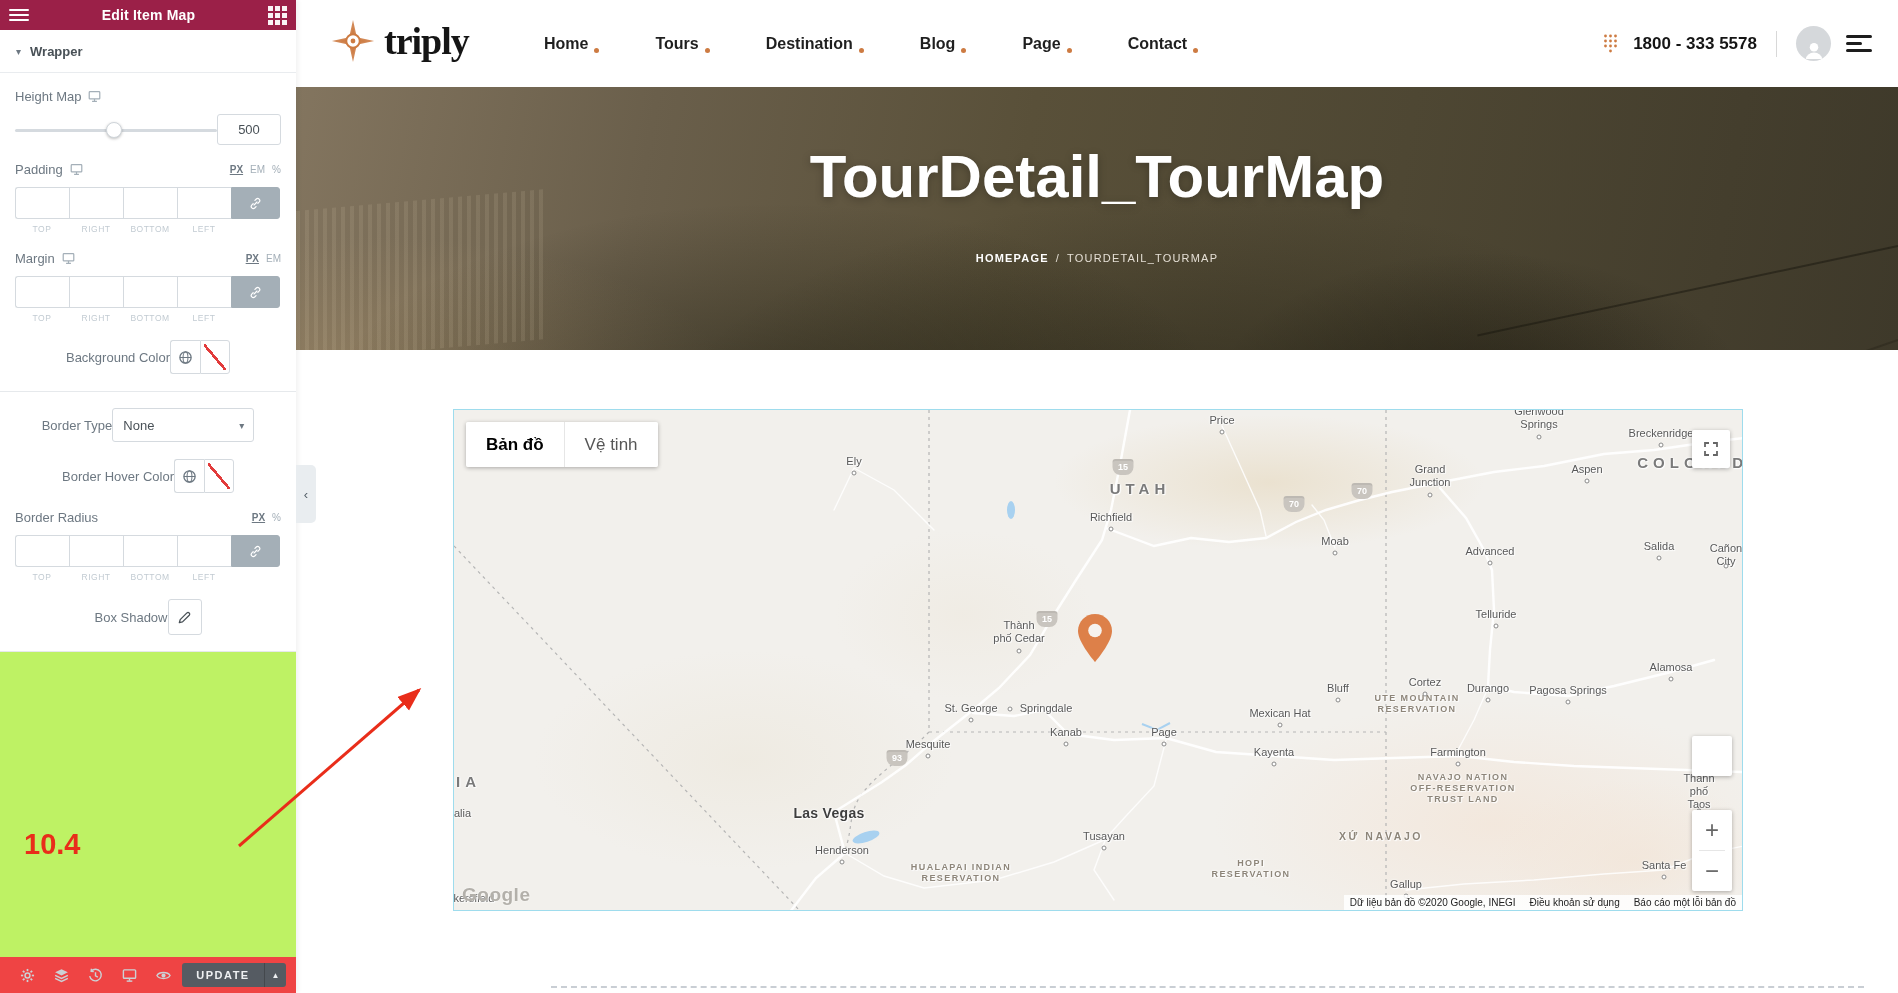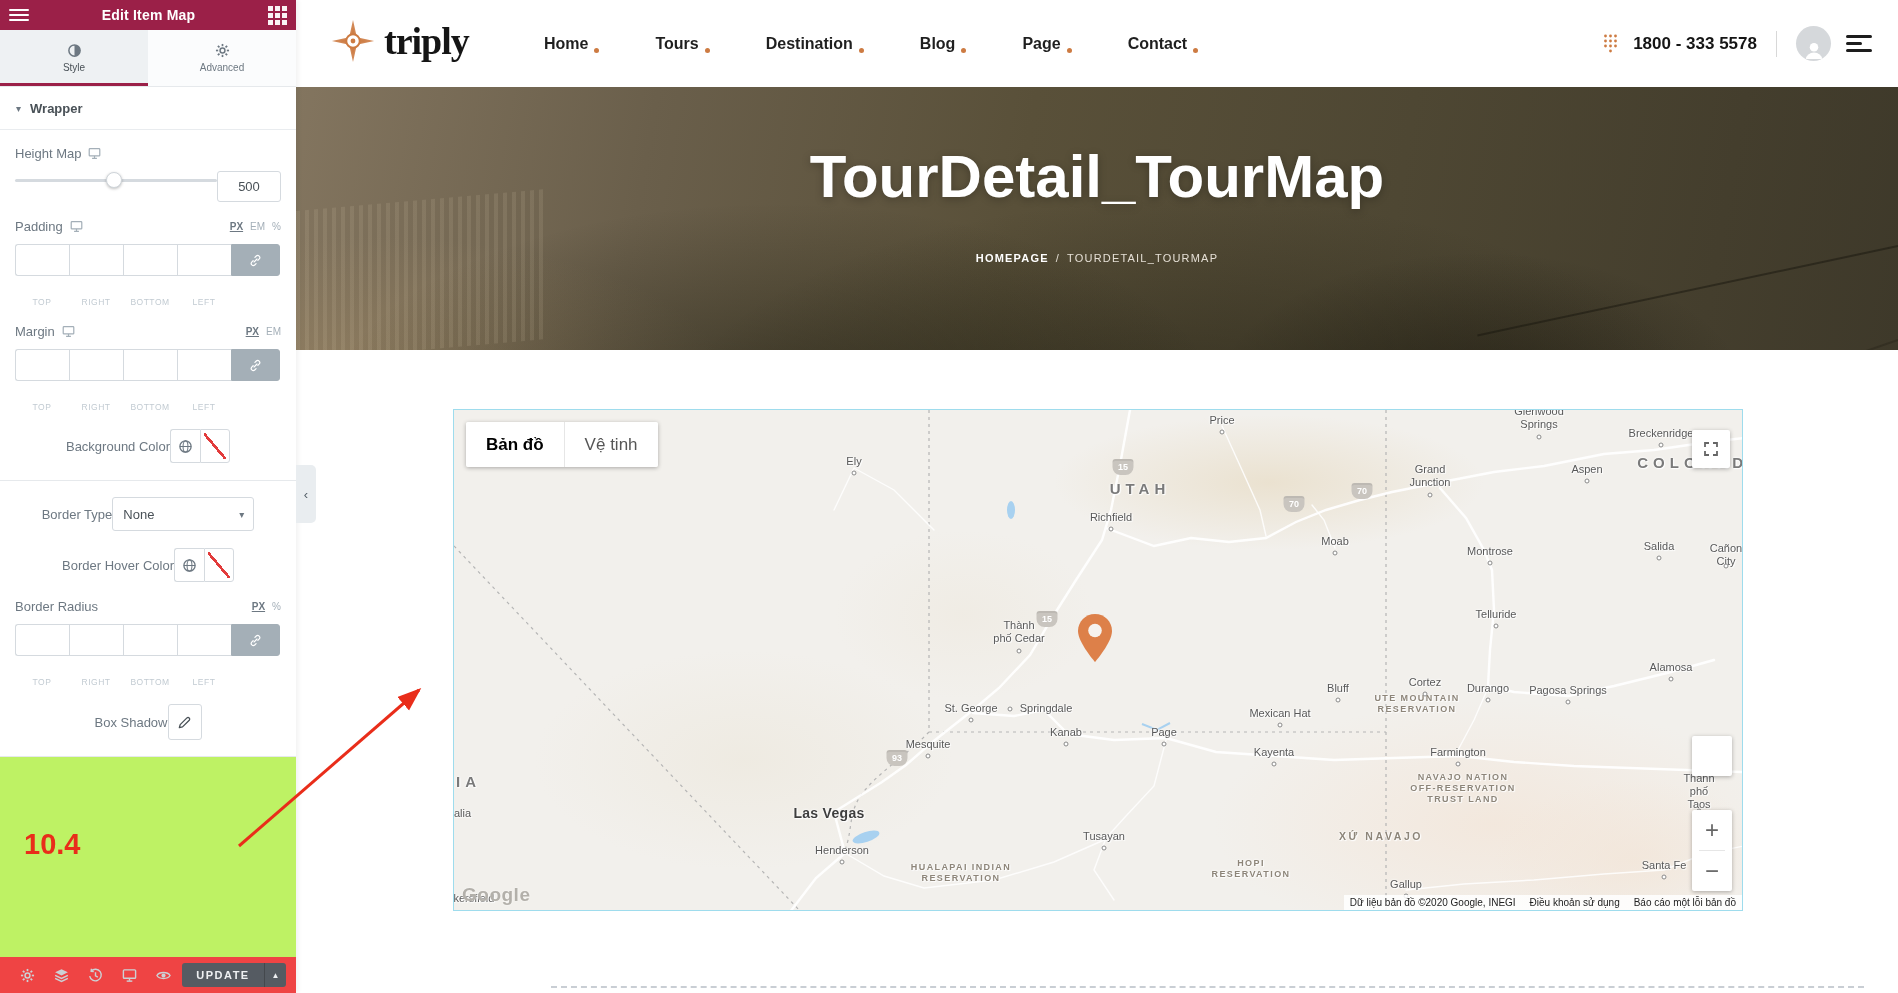--- a/index.html
+++ b/index.html
@@ -28,31 +28,31 @@
   .section-head .stitle{font-size:13px;font-weight:bold;color:#495157}
   .controls{padding:16px 15px 2px 15px;background:#fff;border-bottom:1px solid #e6e9ec;flex:0 0 auto}
   .ctl{margin-bottom:17px}
   .ctl-head{display:flex;align-items:center;margin-bottom:10px}
   .lbl{font-size:13px;color:#6d7882}
   .ico{display:inline-flex;margin-left:7px;color:#a4afb8;cursor:pointer}
   .ico svg{width:13px;height:13px}
   .units{margin-left:auto;display:flex;gap:7px;align-items:center}
   .u{font-size:10px;color:#a4afb8;cursor:pointer}
   .u.active{color:#6d7882;text-decoration:underline;font-weight:bold}
-  .hm-row{display:flex;}
+  .hm-row{display:flex;align-items:center;}
   .slider{position:relative;flex:1;height:18px;cursor:pointer}
   .slider .track{position:absolute;left:0;right:0;top:8px;height:3px;background:#d5dadf;border-radius:2px}
   .slider .thumb{position:absolute;left:45%;top:1px;width:16px;height:16px;background:#fff;border:1px solid #cfd5da;border-radius:50%;box-shadow:0 1px 3px rgba(0,0,0,.25)}
   .num{width:64px;height:31px;border:1px solid #d5dadf;border-radius:3px;text-align:center;font-size:13px;color:#495157;outline:none}
   .dim-row{display:flex}
   .dim-row input{width:54px;height:32px;border:1px solid #d5dadf;border-right:none;text-align:center;font-size:13px;color:#495157;outline:none}
   .dim-row input:first-child{border-radius:3px 0 0 3px}
   .link-btn{width:49px;height:32px;border:1px solid #a4afb7;background:#a4afb7;color:#fff;border-radius:0 3px 3px 0;cursor:pointer;display:flex;align-items:center;justify-content:center}
   .link-btn svg{width:13px;height:13px}
-  .dim-labels{display:flex;margin-top:21px}
+  .dim-labels{display:flex;margin-top:5px}
   .dim-labels span{width:54px;text-align:center;font-size:8.5px;color:#c2cbd2;letter-spacing:.5px}
   .dim-labels .spacer{width:49px}
   .row-flex{display:flex;align-items:center;justify-content:center}
   .color-group{display:flex}
   .cbtn{width:30px;height:34px;border:1px solid #d5dadf;background:#fff;display:flex;align-items:center;justify-content:center;cursor:pointer;color:#6d7882}
   .cbtn.globe{border-radius:3px 0 0 3px;border-right:none}
   .cbtn.nocolor{border-radius:0 3px 3px 0;position:relative;overflow:hidden}
   .cbtn.nocolor:after{content:"";position:absolute;inset:3px;background:linear-gradient(to top right,transparent 45%,#e23b3b 45%,#e23b3b 53%,transparent 53%)}
   .cbtn svg{width:15px;height:15px}
   .divider{border:none;border-top:1px solid #e6e9ec;margin:0 -15px 16px -15px}
@@ -244,34 +244,20 @@
           <i></i>
           <i></i>
           <i></i>
           <i></i>
           <i></i>
           <i></i>
           <i></i>
         </span>
     </div>
 
-    <div class="tabs">
-      <div class="tab active">
-        <svg class="ticon">
-            <use href="#sym-contrast"></use>
-          </svg>
-        <span>Style</span>
-      </div>
-      <div class="tab">
-        <svg class="ticon">
-            <use href="#sym-gear"></use>
-          </svg>
-        <span>Advanced</span>
-      </div>
-    </div>
 
 
     <div class="section-head">
       <span class="caret">▾</span>
       <span class="stitle">Wrapper</span>
     </div>
 
     <div class="controls">
 
       <div class="ctl">
@@ -593,21 +579,21 @@
           <div class="mlbl state" style="left: 686px; top: 79px;">UTAH</div>
           <div class="mlbl town" style="left: 976px; top: 66px;">Grand
 Junction</div>
           <span class="mdot" style="left: 976px; top: 85px;"></span>
           <div class="mlbl town" style="left: 1133px; top: 60px;">Aspen</div>
           <span class="mdot" style="left: 1133px; top: 71px;"></span>
           <div class="mlbl town" style="left: 657px; top: 108px;">Richfield</div>
           <span class="mdot" style="left: 657px; top: 119px;"></span>
           <div class="mlbl town" style="left: 881px; top: 132px;">Moab</div>
           <span class="mdot" style="left: 881px; top: 143px;"></span>
-          <div class="mlbl town" style="left: 1036px; top: 142px;">Montrose</div>
+          <div class="mlbl town" style="left: 1036px; top: 142px;">Advanced</div>
           <span class="mdot" style="left: 1036px; top: 153px;"></span>
           <div class="mlbl town" style="left: 1205px; top: 137px;">Salida</div>
           <span class="mdot" style="left: 1205px; top: 148px;"></span>
           <div class="mlbl town" style="left: 1272px; top: 145px;">Cañon City</div>
           <span class="mdot" style="left: 1272px; top: 156px;"></span>
           <div class="mlbl town" style="left: 1042px; top: 205px;">Telluride</div>
           <span class="mdot" style="left: 1042px; top: 216px;"></span>
           <div class="mlbl town" style="left: 565px; top: 222px;">Thành
 phố Cedar</div>
           <span class="mdot" style="left: 565px; top: 241px;"></span>

